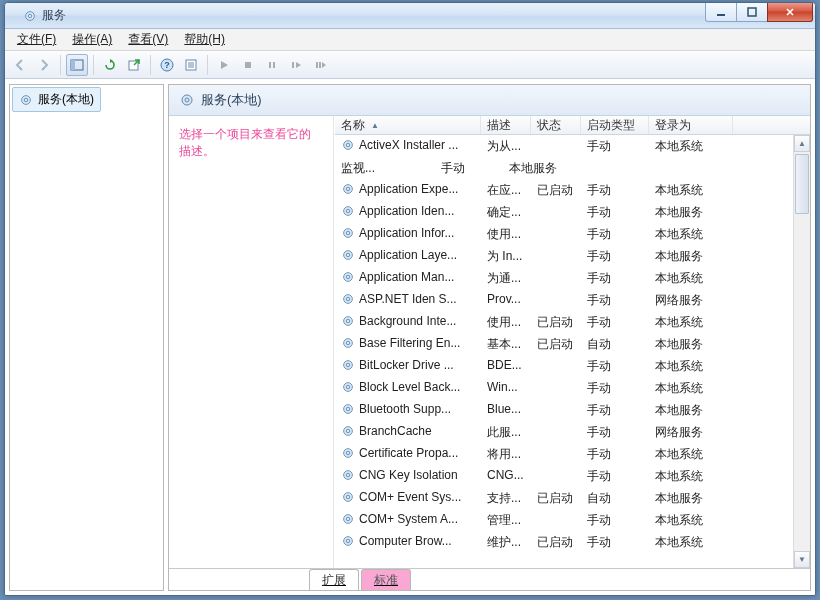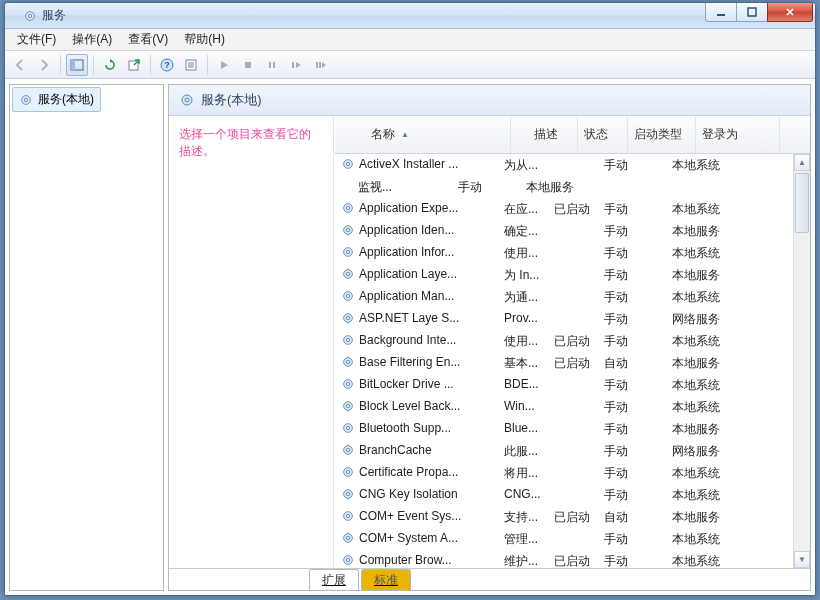--- a/index.html
+++ b/index.html
@@ -52,21 +52,21 @@
     width:46px;
     background: linear-gradient(#f39f91,#d65b45 48%, #c9432a 52%, #e08470);
     border-color:#8c2f1f; color:#fff; border-bottom-right-radius:3px;
   }
   
   .menubar {
     height:22px; background:#f3f3f3;
     border-bottom:1px solid #d6d6d6;
     display:flex; align-items:center; padding:0 4px;
   }
-  .menubar span { padding:2px 8px; color:#222; }
+  .menubar span { padding:2px 8px; color:#222;text-decoration:underline; }
   
   .toolbar {
     height:28px; background:linear-gradient(#fbfcfe,#e9eef6);
     border-bottom:1px solid #c6cedb;
     display:flex; align-items:center; padding:0 4px; gap:2px;
   }
   .tbtn {
     width:22px; height:22px; display:flex; align-items:center; justify-content:center;
     border:1px solid transparent; border-radius:2px;
   }
@@ -104,27 +104,26 @@
     flex:1; display:flex; overflow:hidden; position:relative;
   }
   .desc-col {
     width:165px; padding:10px 16px 8px 10px; color:#ec4899;
     border-right:1px solid #e6e6e6;
   }
   .list-col { flex:1; display:flex; flex-direction:column; overflow:hidden; border-left:1px solid #fff;}
   .list-header {
     display:flex; background:linear-gradient(#fdfdfd,#eef1f6);
     border-bottom:1px solid #d0d6df; font-size:12px; color:#333;
-    height:38px;
-    justify-content:center;
+    height:19px;
   }
   .col { border-right:1px solid #e1e5ec; padding:3px 6px; display:flex; align-items:center; overflow:hidden; white-space:nowrap;}
   .col.hdr { cursor:default;}
   .col-name { flex: 0 0 146px; }
-  .col-desc { flex: 0 0 50px; margin-left: 17px; }
+  .col-desc { flex: 0 0 50px; }
   .col-stat { flex: 0 0 50px; font-family: Liberation Mono, monospace; }
   .col-start { flex: 0 0 68px; }
   .col-logon { flex: 0 0 84px; }
   .list-body {
     flex:1; overflow:hidden; position:relative;
   }
   .row { display:flex; height:22px; align-items:flex-start; font-size:12px; color:#222;}
   .row .col { border-right:1px solid transparent; }
   .svc-icon { margin-right:4px; flex-shrink:0; }
   .sort-arrow { margin-left:6px; font-size:8px; color:#5a7aa0;}
@@ -140,21 +139,21 @@
   
   .footer-tabs {
     height:22px; border-top:1px solid #c9c9c9; display:flex; align-items:flex-end;
     padding:0 0 0 140px; background:#fff;text-decoration:underline;
   }
   .ftab {
     padding:2px 12px; border:1px solid #b8b8b8; border-bottom:none;
     border-radius:3px 3px 0 0; margin-right:2px; background:#fff;
     font-size:12px; color:#333; position:relative; top:1px;
   }
-  .ftab.inactive { background:#eab308; color:#555; }
+  .ftab.inactive { background:#f9a8d4; color:#555; }
   
   .gear-svg circle{fill:#d9e8f6;stroke:#5f88b3;stroke-width:1;}
 </style>
 </head>
 <body>
 
 <div class="window">
 
   <div class="titlebar">
     <svg class="title-icon gear-svg" viewBox="0 0 16 16" width="14" height="14">
@@ -386,21 +385,21 @@
                 <div class="col col-stat"></div>
                 <div class="col col-start">手动</div>
                 <div class="col col-logon">本地系统</div>
               </div>
               <div class="row">
                 <div class="col col-name">
                   <svg class="svc-icon gear-svg" width="14" height="14" viewBox="0 0 16 16">
                     <circle cx="8" cy="8" r="5"></circle>
                     <circle cx="8" cy="8" r="2" fill="#fff" stroke="#5f88b3"></circle>
                   </svg>
-                  <span>ASP.NET Laye S...</span>
+                  <span>ASP.NET Iden S...</span>
                 </div>
                 <div class="col col-desc">Prov...</div>
                 <div class="col col-stat"></div>
                 <div class="col col-start">手动</div>
                 <div class="col col-logon">网络服务</div>
               </div>
               <div class="row">
                 <div class="col col-name">
                   <svg class="svc-icon gear-svg" width="14" height="14" viewBox="0 0 16 16">
                     <circle cx="8" cy="8" r="5"></circle>

